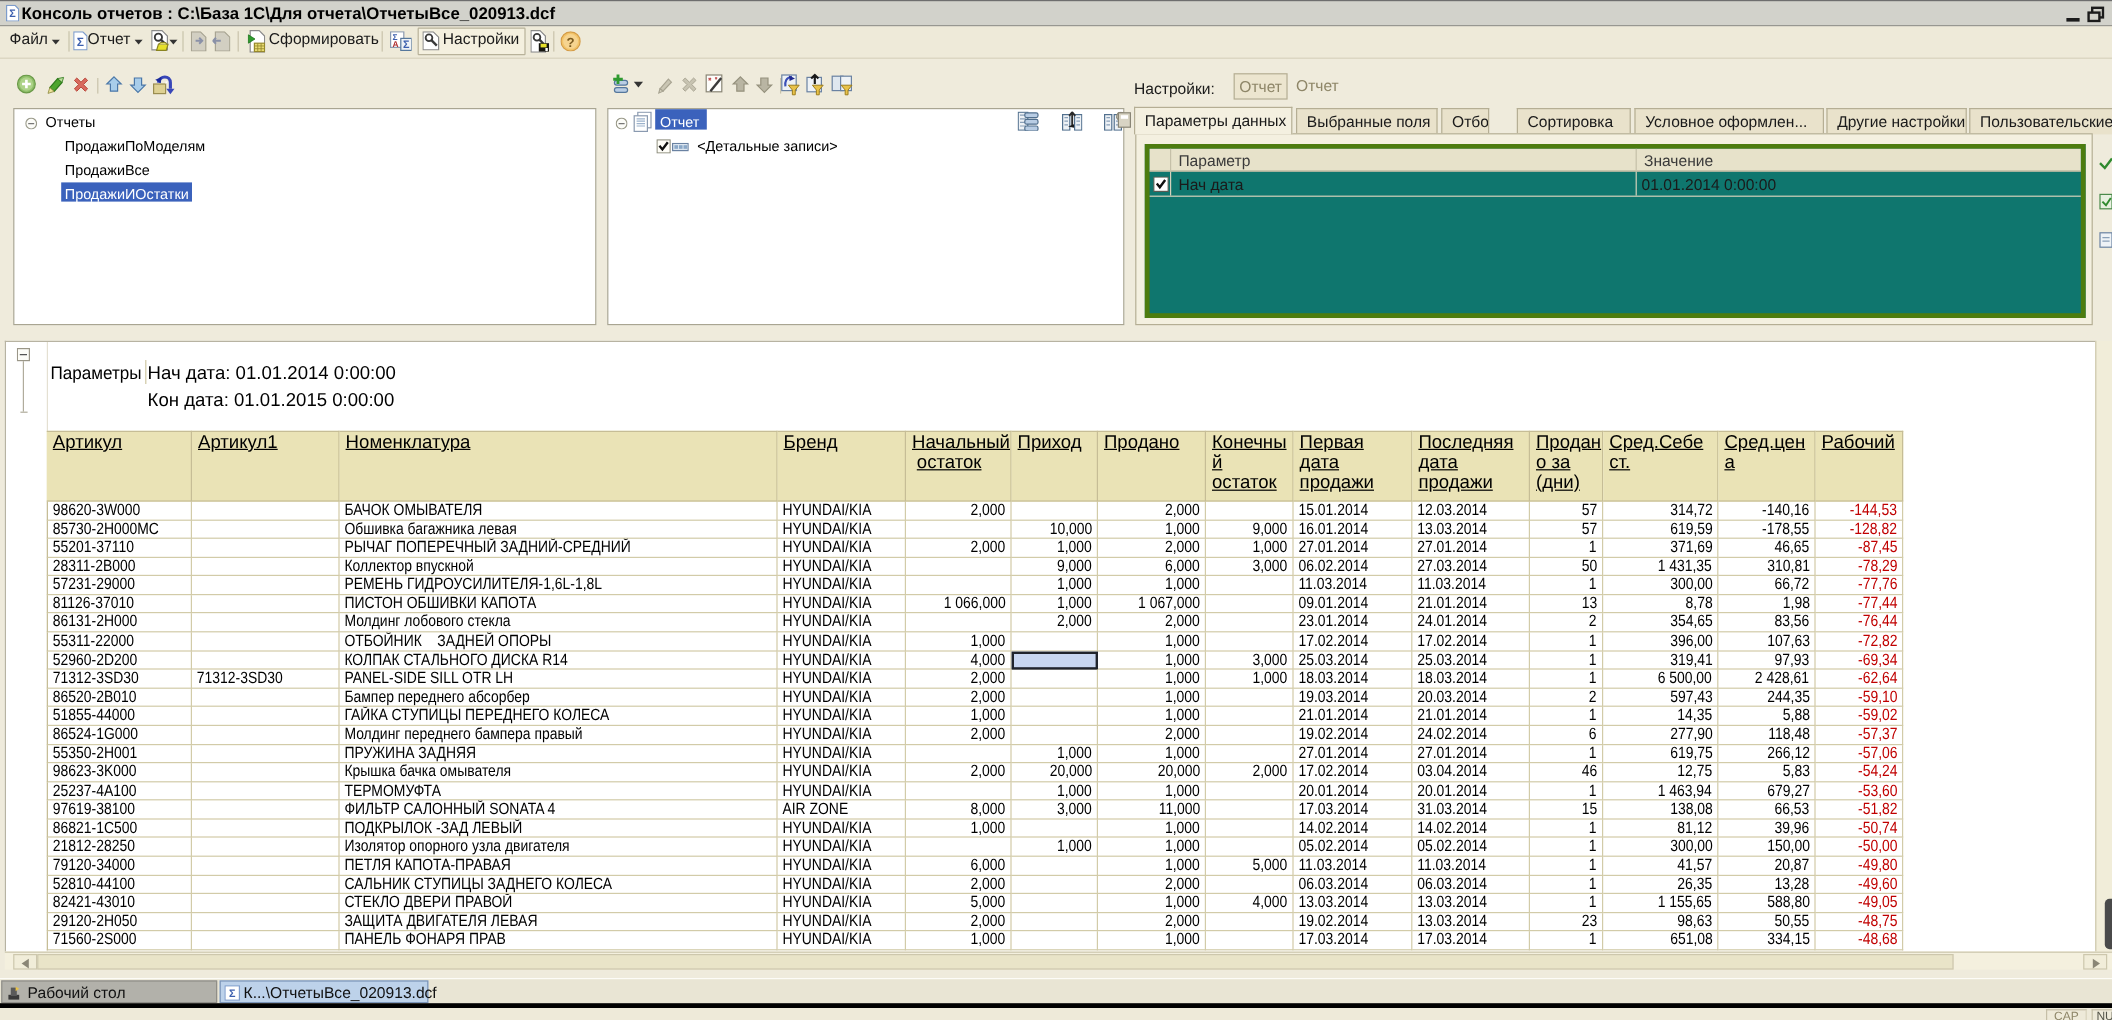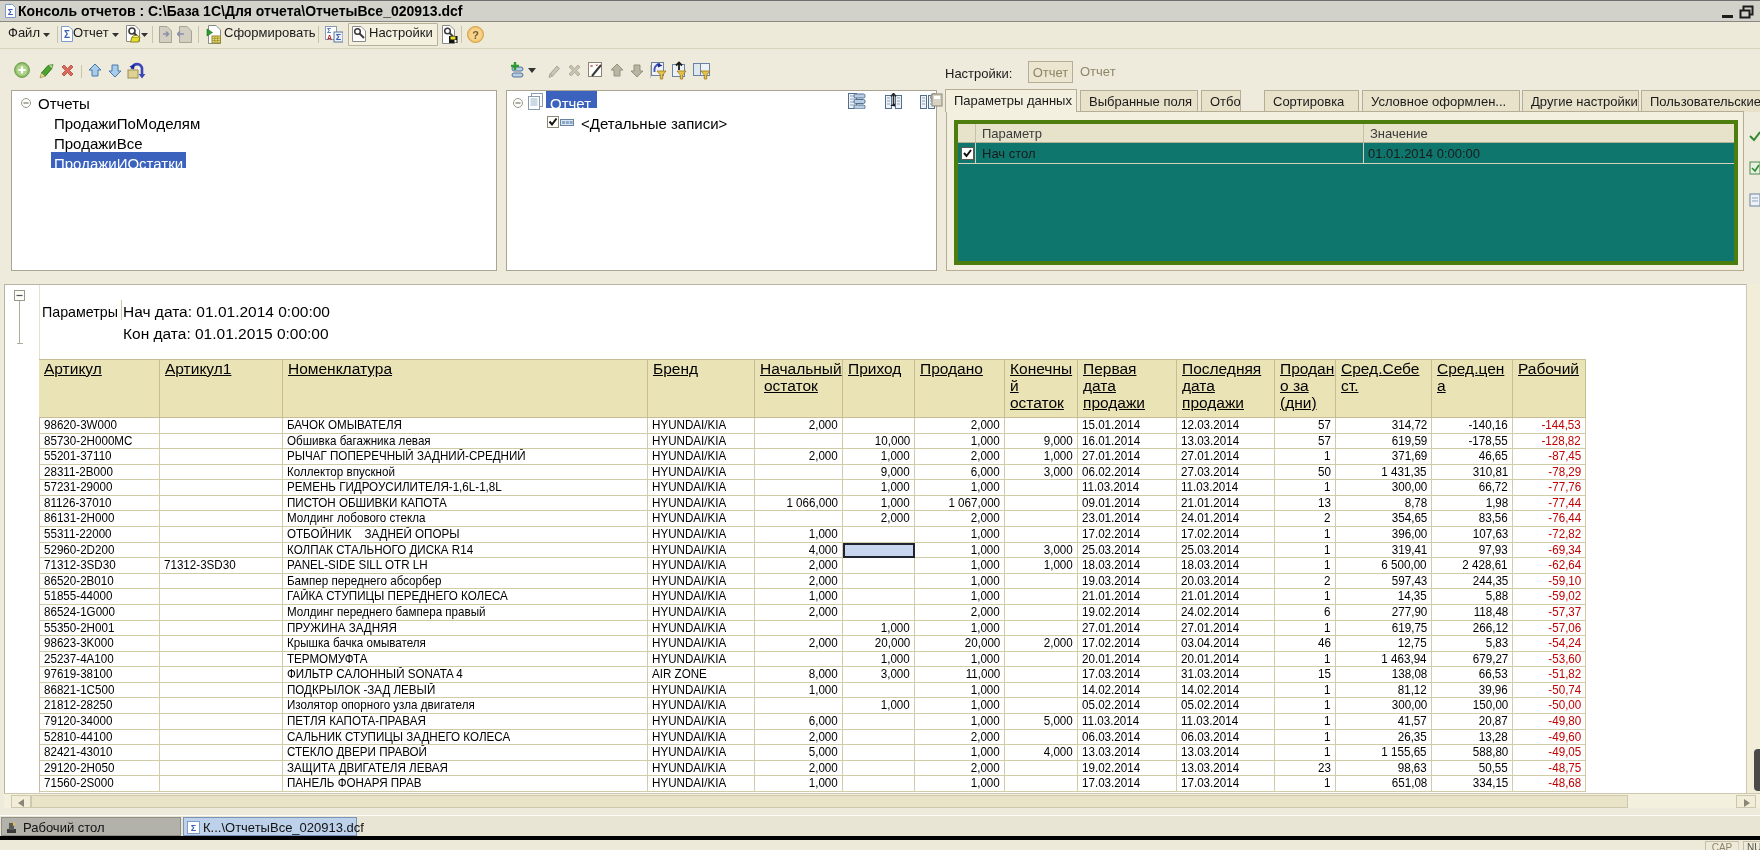--- a/index.html
+++ b/index.html
@@ -8,21 +8,21 @@
 
 #title{left:0;top:0;width:1760px;height:22px;background:#d2d2cb;border-top:1px solid #6e6e6e;border-bottom:1px solid #898983;}
 #title .txt{position:absolute;left:18px;top:2px;font-size:14px;font-weight:bold;color:#000;white-space:nowrap;}
 
 #tbar{left:0;top:22px;width:1760px;height:27px;background:#eeead9;border-bottom:1px solid #d8d3bd;}
 .ti{position:absolute;top:3px;font-size:13px;color:#1a1a1a;white-space:nowrap;}
 .sep{position:absolute;top:4px;width:1px;height:17px;background:#c9c3ab;}
 .tbtn{position:absolute;border:1px solid #b8b29a;background:#f4f0df;border-radius:1px;}
 
 .box{background:#fff;border:1px solid #a9a592;}
-.treetxt{position:absolute;font-size:15px;color:#000;white-space:nowrap;}
+.treetxt{position:absolute;font-size:12px;color:#000;white-space:nowrap;}
 .sel{background:#3b62bc;color:#fff;}
 
 .tab{position:absolute;top:90px;height:22px;font-size:13px;color:#1a1a1a;border:1px solid #b5ae94;border-bottom:none;background:#e9e2cb;padding:3px 8px 0 8px;white-space:nowrap;overflow:hidden;}
 .tab.act{background:#f4f0e0;height:23px;top:89px;z-index:3;}
 
 #rep{left:4px;top:284px;width:1742px;height:509px;background:#fff;border-top:1px solid #b7b3a2;border-left:1px solid #b7b3a2;}
 .rtxt{position:absolute;font-size:15px;color:#000;white-space:nowrap;}
 #rtable{position:absolute;left:34px;top:74px;display:grid;grid-template-columns:121px 123px 365px 107px 88px 72px 90px 73px 99px 98px 61px 96px 81px 73px;text-decoration:underline;}
 #rtable .h{background:#eae3b6;border-right:1px solid #c6bd96;border-bottom:1px solid #c6bd96;border-top:1px solid #c6bd96;font-size:15.5px;padding:0 4px 0 5px;line-height:17px;overflow:hidden;}
 #rtable .c{border-right:1px solid #d2cba8;border-bottom:1px solid #d2cba8;font-size:13.5px;white-space:nowrap;overflow:hidden;padding:0 4px;line-height:14.4px;}
@@ -275,21 +275,21 @@
       <div style="position:absolute;left:405px;top:0;bottom:0;width:1px;background:#c5c0a8"></div>
       <div class="ti" style="left:24px;top:2px;color:#3a3a3a">Параметр</div>
       <div class="ti" style="left:412px;top:2px;color:#3a3a3a">Значение</div>
     </div>
     <div style="position:absolute;left:0;top:19px;width:100%;height:21px;border-bottom:1px solid #d5d1bb">
       <div style="position:absolute;left:17px;top:0;bottom:0;width:1px;background:#d5d1bb"></div>
       <svg class="ico" style="left:3px;top:4px" width="13" height="13">
         <rect x="0.5" y="0.5" width="12" height="12" fill="#fff" stroke="#5a5a52"></rect>
         <path d="M3 6 L5.5 9 L10 3" fill="none" stroke="#111" stroke-width="2"></path>
       </svg>
-      <div class="ti" style="left:24px;top:3px">Нач стол</div>
+      <div class="ti" style="left:24px;top:3px">Нач дата</div>
       <div style="position:absolute;left:405px;top:0;bottom:0;width:1px;background:#d5d1bb"></div>
       <div class="ti" style="left:410px;top:3px">01.01.2014 0:00:00</div>
     </div>
   </div>
 <svg class="ico" style="left:1748px;top:130px" width="12" height="100">
     <path d="M2 6 L6 10 L12 2" fill="none" stroke="#2f8a2f" stroke-width="2"></path>
     <rect x="2" y="32" width="10" height="12" fill="#e8f0e0" stroke="#4a8a4a"></rect>
     <path d="M4 38 l3 3 l4 -6" fill="none" stroke="#2f8a2f" stroke-width="1.6"></path>
     <rect x="2" y="64" width="10" height="12" fill="#eef2f6" stroke="#6a82a2"></rect>
     <path d="M4 68 h6 M4 71 h6" stroke="#8aa0b8"></path>

